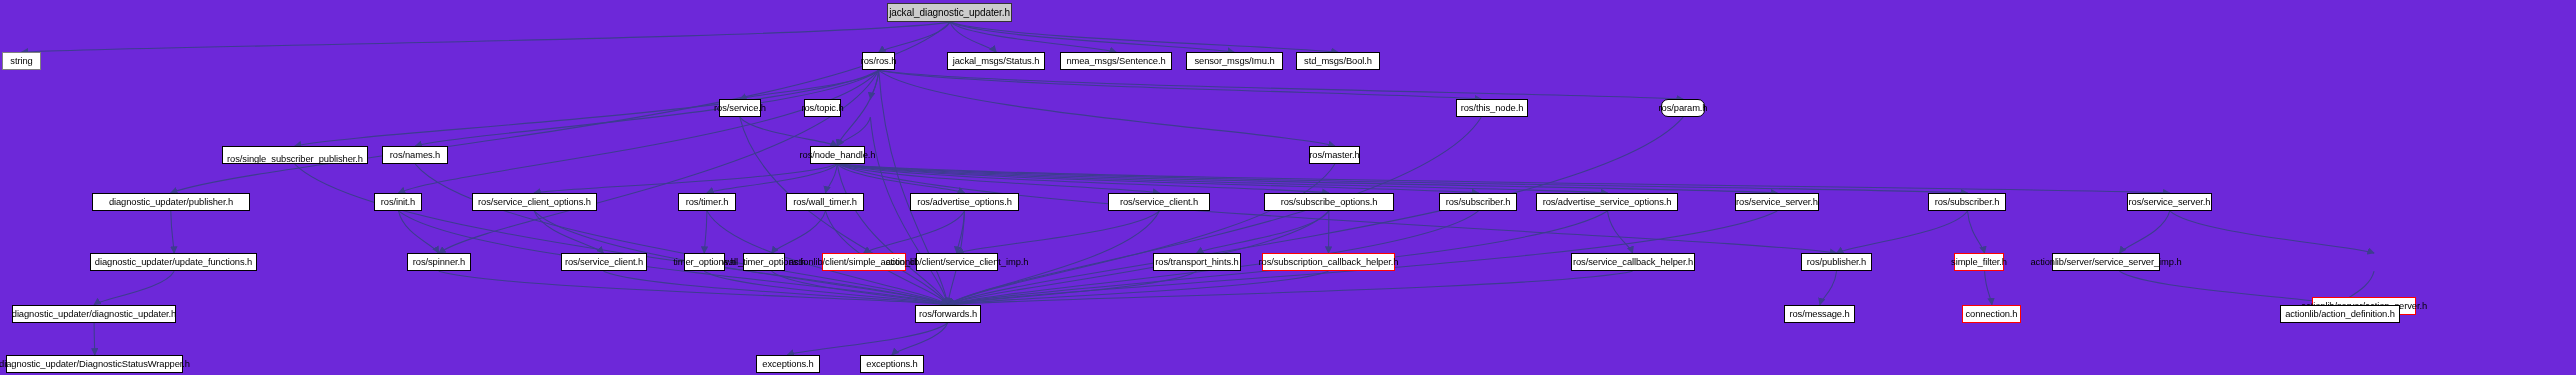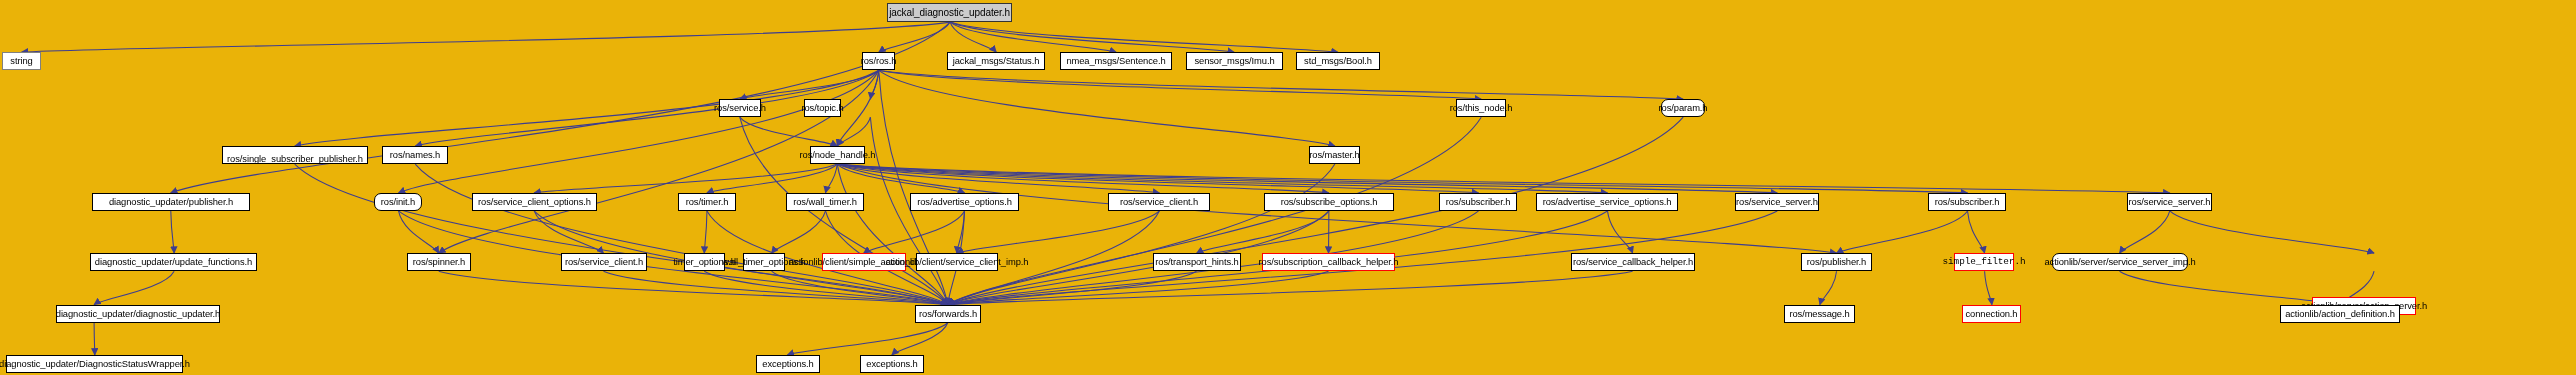--- a/index.html
+++ b/index.html
@@ -4,21 +4,21 @@
 <style>
   html, body {
     margin: 0;
     padding: 0;
     background: #ffffff;
   }
   #graph {
     position: relative;
     width: 2576px;
     height: 375px;
-    background: #eab308;
+    background: #6d28d9;
     font-family: "Liberation Sans", sans-serif;
     overflow: hidden;
   }
   #edges {
     position: absolute;
     left: 0;
     top: 0;
     width: 2576px;
     height: 375px;
     pointer-events: none;
@@ -170,42 +170,42 @@
       </div>
       <div class="node" style="left: 1296px; top: 52px; width: 84px;">
         <span class="node-label">std_msgs/Bool.h</span>
       </div>
       <div class="node" style="left: 719px; top: 99px; width: 42px;">
         <span class="node-label">ros/service.h</span>
       </div>
       <div class="node" style="left: 804px; top: 99px; width: 37px;">
         <span class="node-label">ros/topic.h</span>
       </div>
-      <div class="node" style="left: 1456px; top: 99px; width: 50px;">
+      <div class="node" style="left: 1456px; top: 99px; width: 72px;">
         <span class="node-label">ros/this_node.h</span>
       </div>
       <div class="node" style="left: 1661px; top: 99px; width: 44px; border-radius: 7px;">
         <span class="node-label">ros/param.h</span>
       </div>
       <div class="node" style="left: 222px; top: 146px; width: 146px; align-items: flex-end;">
         <span class="node-label">ros/single_subscriber_publisher.h</span>
       </div>
       <div class="node" style="left: 382px; top: 146px; width: 66px;">
         <span class="node-label">ros/names.h</span>
       </div>
       <div class="node" style="left: 810px; top: 146px; width: 55px;">
         <span class="node-label">ros/node_handle.h</span>
       </div>
       <div class="node" style="left: 1309px; top: 146px; width: 51px;">
         <span class="node-label">ros/master.h</span>
       </div>
       <div class="node" style="left: 92px; top: 193px; width: 158px;">
         <span class="node-label">diagnostic_updater/publisher.h</span>
       </div>
-      <div class="node" style="left: 374px; top: 193px; width: 48px; border-radius: 7px;">
+      <div class="node" style="left: 374px; top: 193px; width: 48px;">
         <span class="node-label">ros/init.h</span>
       </div>
       <div class="node" style="left: 472px; top: 193px; width: 125px;">
         <span class="node-label">ros/service_client_options.h</span>
       </div>
       <div class="node" style="left: 678px; top: 193px; width: 58px;">
         <span class="node-label">ros/timer.h</span>
       </div>
       <div class="node" style="left: 786px; top: 193px; width: 78px;">
         <span class="node-label">ros/wall_timer.h</span>
@@ -260,30 +260,30 @@
       </div>
       <div class="node red" style="left: 1262px; top: 253px; width: 133px;">
         <span class="node-label">ros/subscription_callback_helper.h</span>
       </div>
       <div class="node" style="left: 1571px; top: 253px; width: 124px;">
         <span class="node-label">ros/service_callback_helper.h</span>
       </div>
       <div class="node" style="left: 1801px; top: 253px; width: 71px;">
         <span class="node-label">ros/publisher.h</span>
       </div>
-      <div class="node red" style="left: 1954px; top: 253px; width: 60px; font-family: Liberation Mono, monospace;">
+      <div class="node red" style="left: 1954px; top: 253px; width: 50px;">
         <span class="node-label">simple_filter.h</span>
       </div>
-      <div class="node" style="left: 2052px; top: 253px; width: 136px; border-radius: 7px;">
+      <div class="node" style="left: 2052px; top: 253px; width: 108px;">
         <span class="node-label">actionlib/server/service_server_imp.h</span>
       </div>
       <div class="node red" style="left: 2312px; top: 253px; width: 104px; margin-top: 44px;">
         <span class="node-label">actionlib/server/action_server.h</span>
       </div>
-      <div class="node" style="left: 12px; top: 305px; width: 164px; margin-left: 44px;">
+      <div class="node" style="left: 12px; top: 305px; width: 164px;">
         <span class="node-label">diagnostic_updater/diagnostic_updater.h</span>
       </div>
       <div class="node" style="left: 915px; top: 305px; width: 66px;">
         <span class="node-label">ros/forwards.h</span>
       </div>
       <div class="node" style="left: 1784px; top: 305px; width: 71px;">
         <span class="node-label">ros/message.h</span>
       </div>
       <div class="node red" style="left: 1962px; top: 305px; width: 59px;">
         <span class="node-label">connection.h</span>

